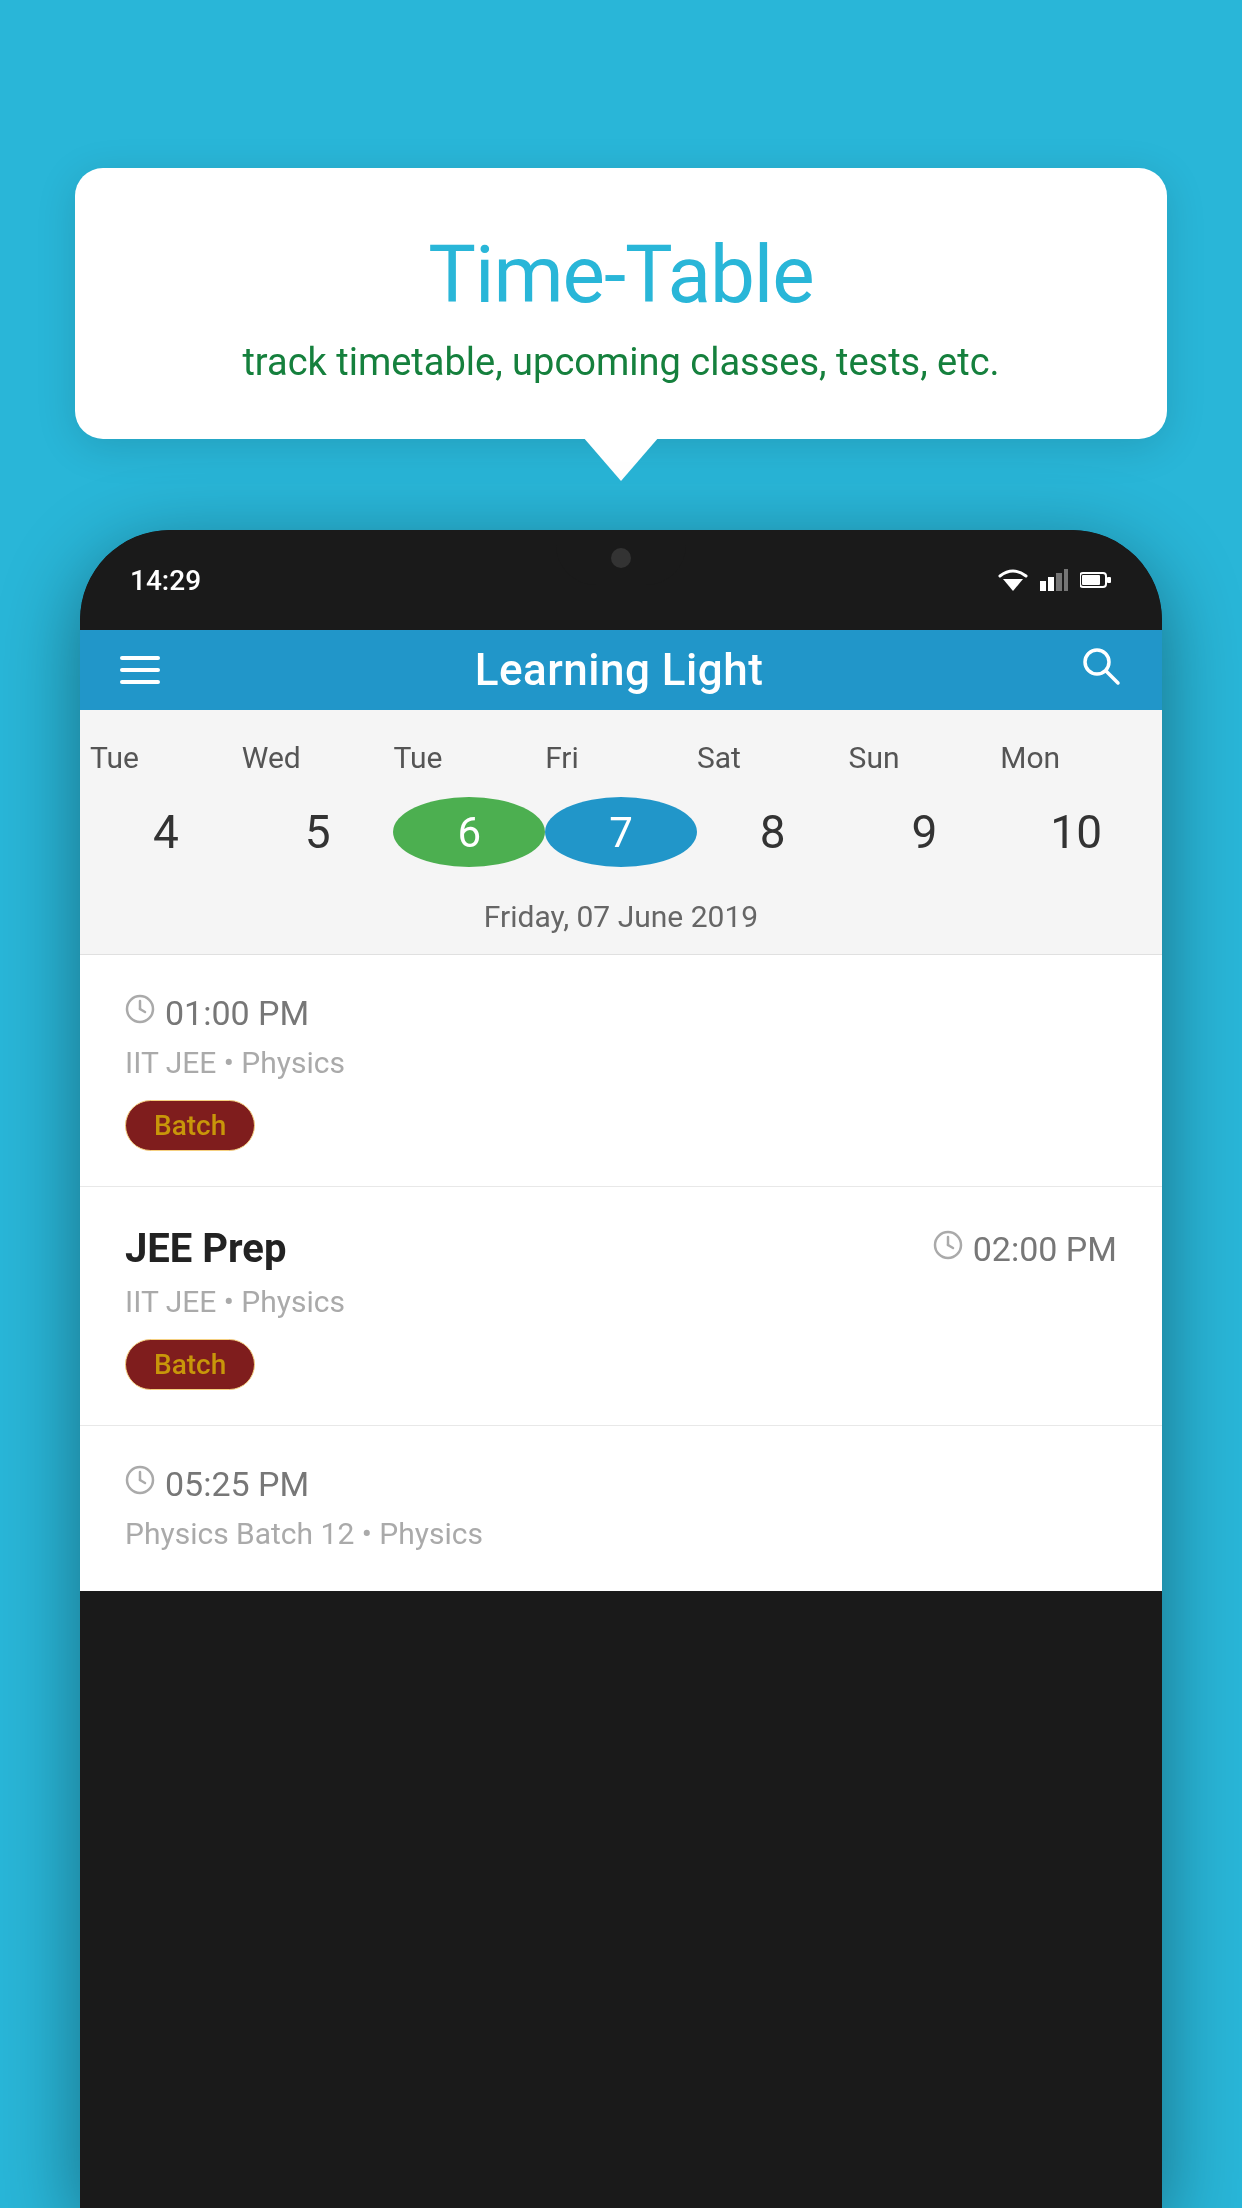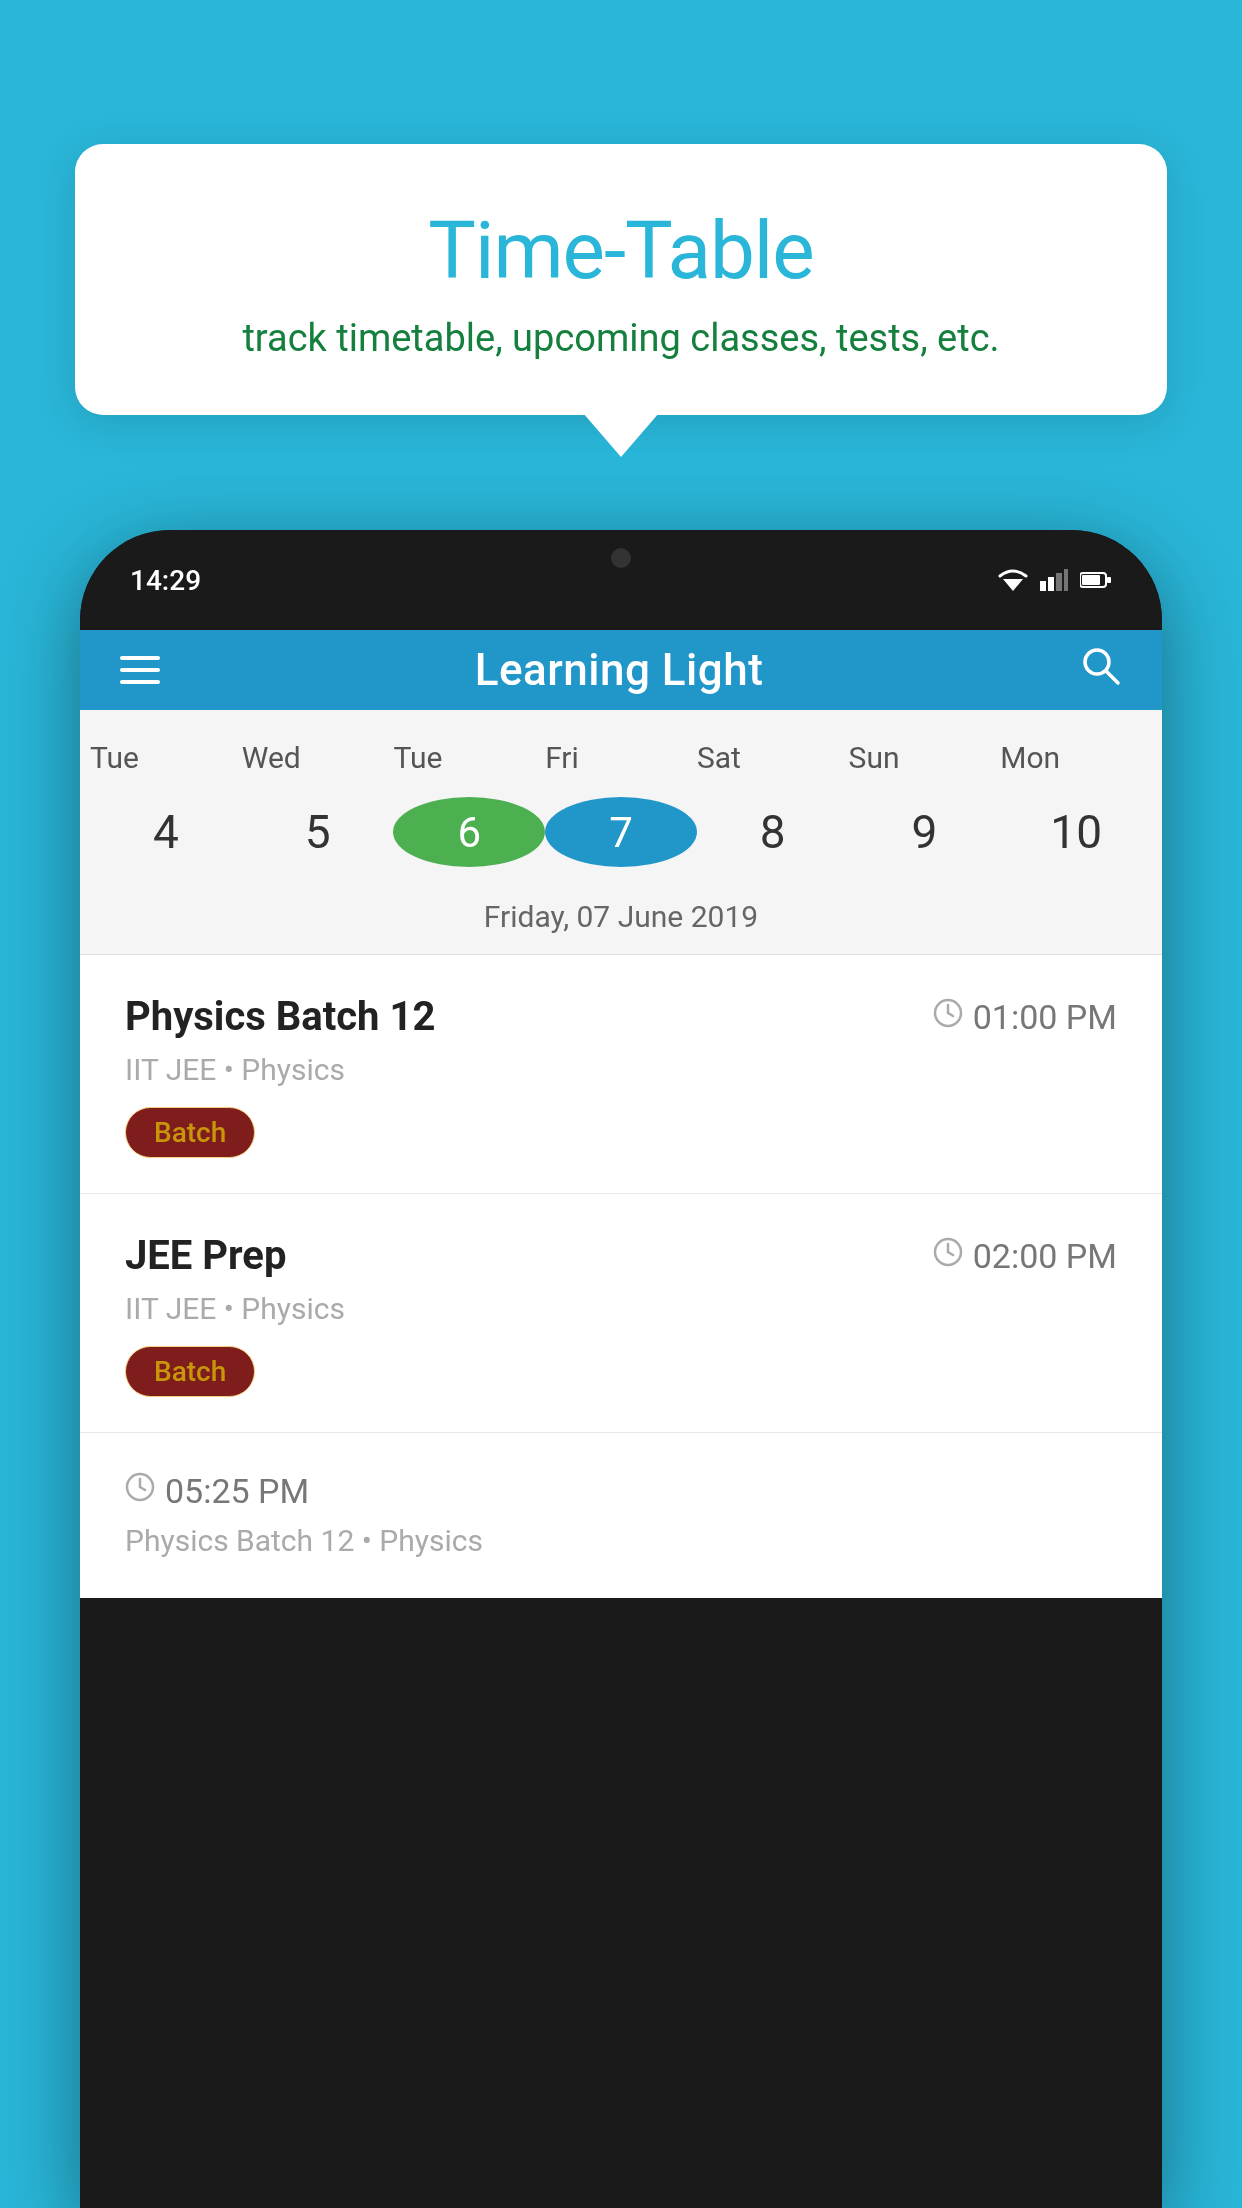--- a/index.html
+++ b/index.html
@@ -9,21 +9,21 @@
       height: 2208px;
       background-color: #29b6d8;
       font-family: 'Roboto', Arial, sans-serif;
       position: relative;
       overflow: hidden;
     }
 
     
     .tooltip-card {
       position: absolute;
-      top: 144px;
+      top: 168px;
       left: 75px;
       right: 75px;
       background: white;
       border-radius: 28px;
       padding: 60px 50px 55px;
       box-shadow: 0 8px 40px rgba(0,0,0,0.13);
     }
     .tooltip-card::after {
       content: '';
       position: absolute;
@@ -327,21 +327,20 @@
       <div class="day-num">9</div>
       <div class="day-num">10</div>
     </div>
     <div class="selected-date-label">Friday, 07 June 2019</div>
   </div>
 
   <div class="schedule-list">
 
     <div class="schedule-item">
       <div class="schedule-item-header">
-        <div class="schedule-name">Physics Batch 12</div>
         <div class="schedule-time">
           <span class="clock-icon">
             <svg width="30" height="30" viewBox="0 0 30 30" fill="none">
               <circle cx="15" cy="15" r="13" stroke="#aaa" stroke-width="2.5"></circle>
               <line x1="15" y1="7" x2="15" y2="15" stroke="#aaa" stroke-width="2.5" stroke-linecap="round"></line>
               <line x1="15" y1="15" x2="20" y2="18" stroke="#aaa" stroke-width="2.5" stroke-linecap="round"></line>
             </svg>
           </span>
           01:00 PM
         </div>

